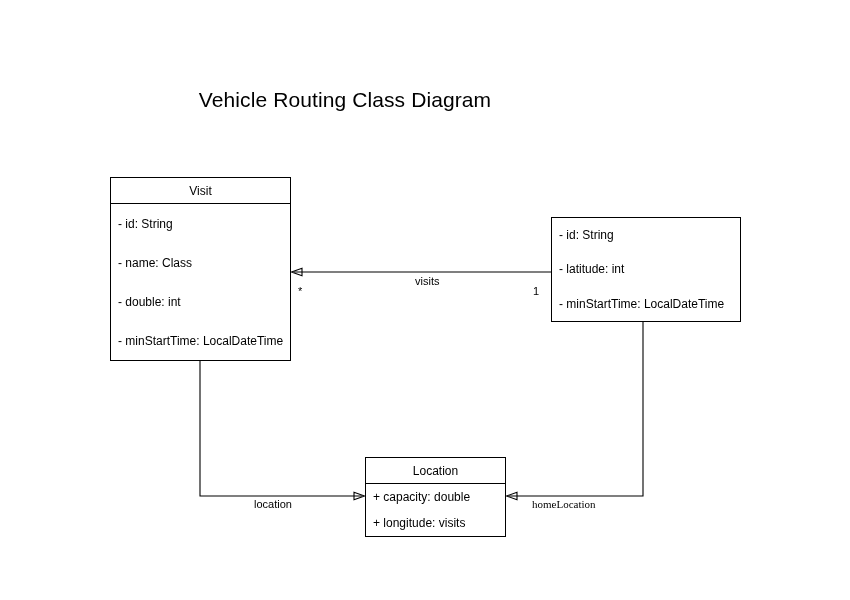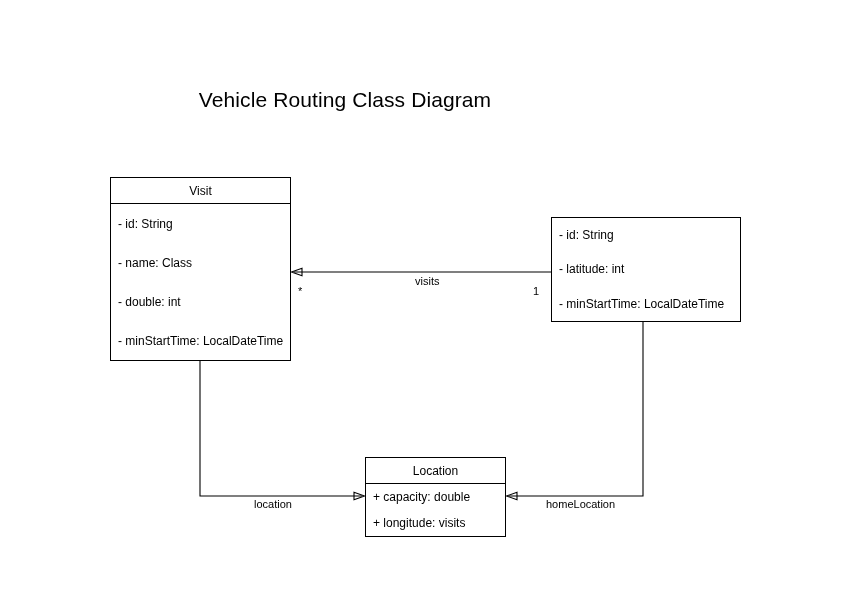--- a/index.html
+++ b/index.html
@@ -101,21 +101,21 @@
   .mult-label {
     position: absolute;
     font-size: 11px;
     color: #000000;
     white-space: nowrap;
     line-height: 13px;
   }
 
   #label-visits        { left: 415px; top: 259px; }
   #label-location      { left: 254px; top: 482px; }
-  #label-homelocation  { left: 546px; top: 482px; }
+  #label-homelocation  { left: 532px; top: 482px; font-family: Liberation Serif, serif; }
   #mult-visit-side     { left: 298px; top: 285px; }
   #mult-vehicle-side   { left: 533px; top: 285px; }
 </style>
 </head>
 <body>
 
 <div id="canvas">
 
   <div id="diagram-title">Vehicle Routing Class Diagram</div>
 

